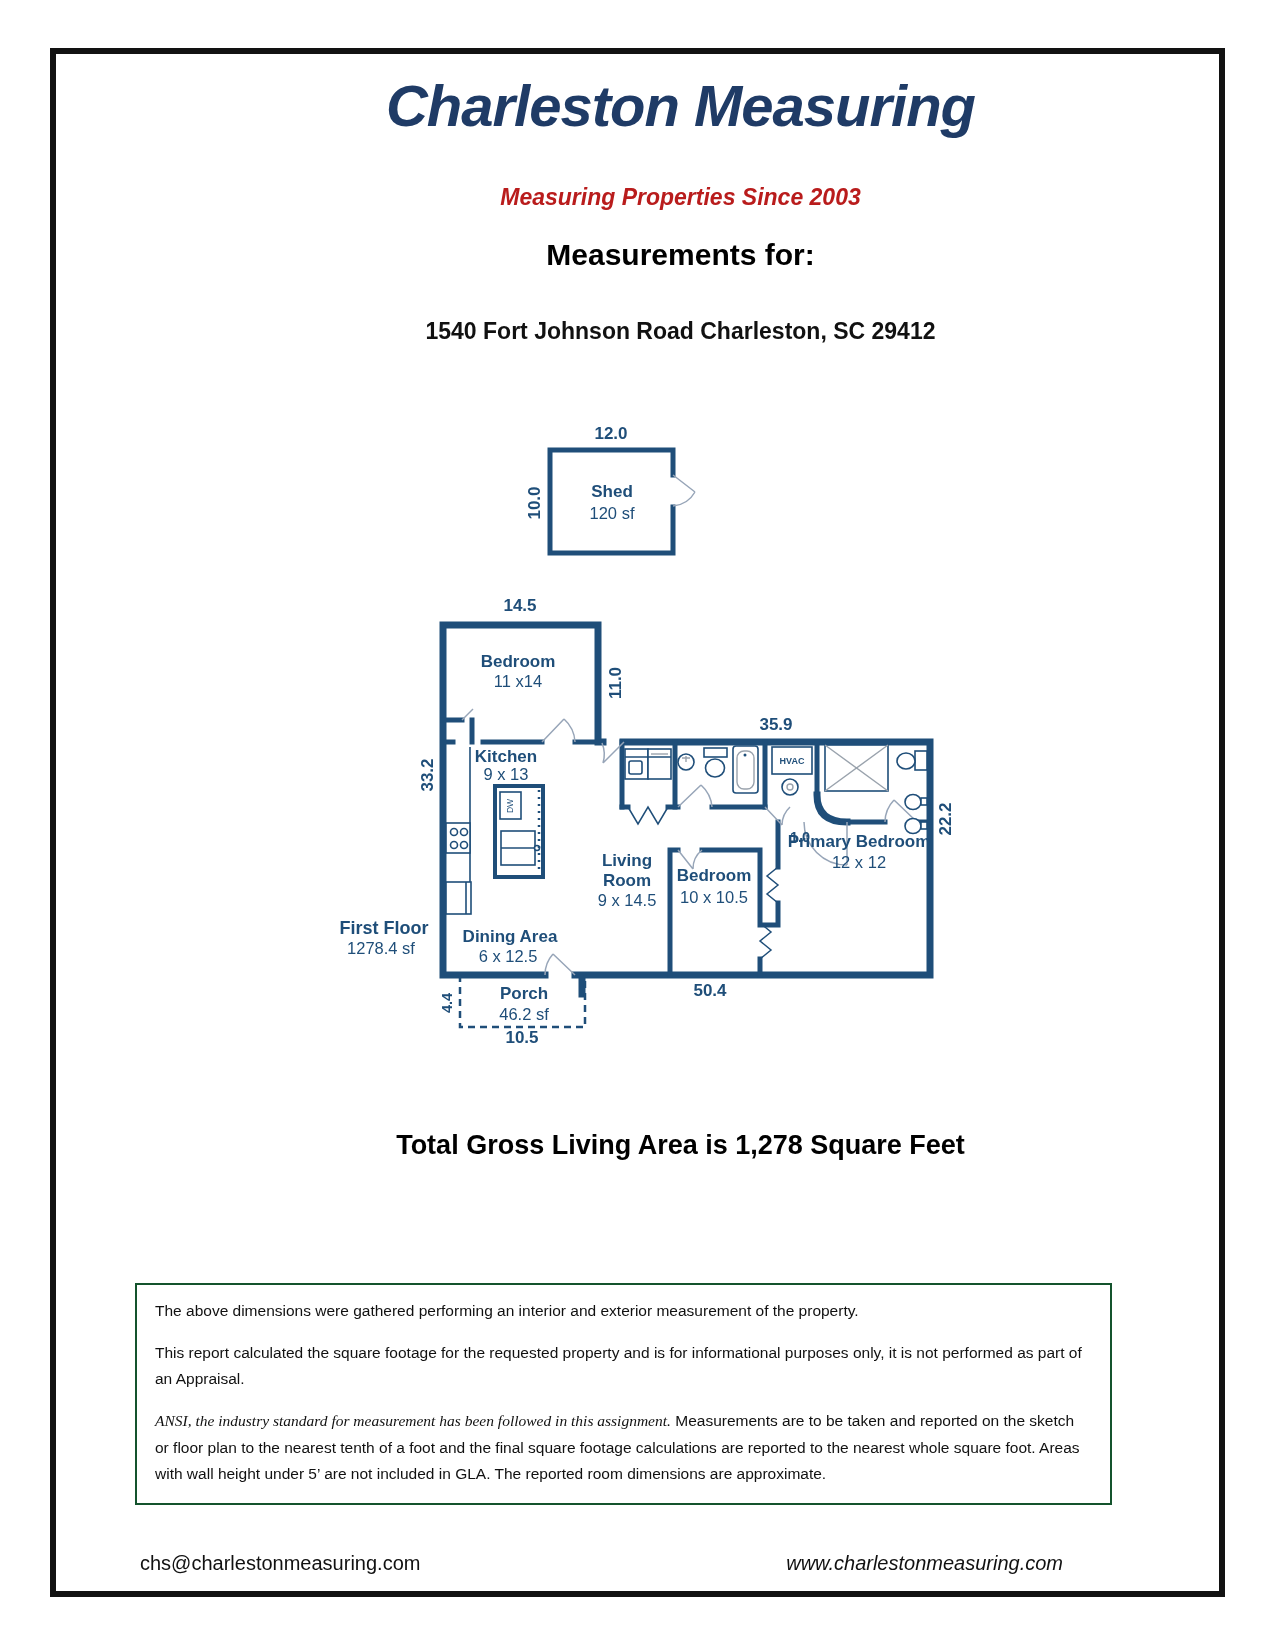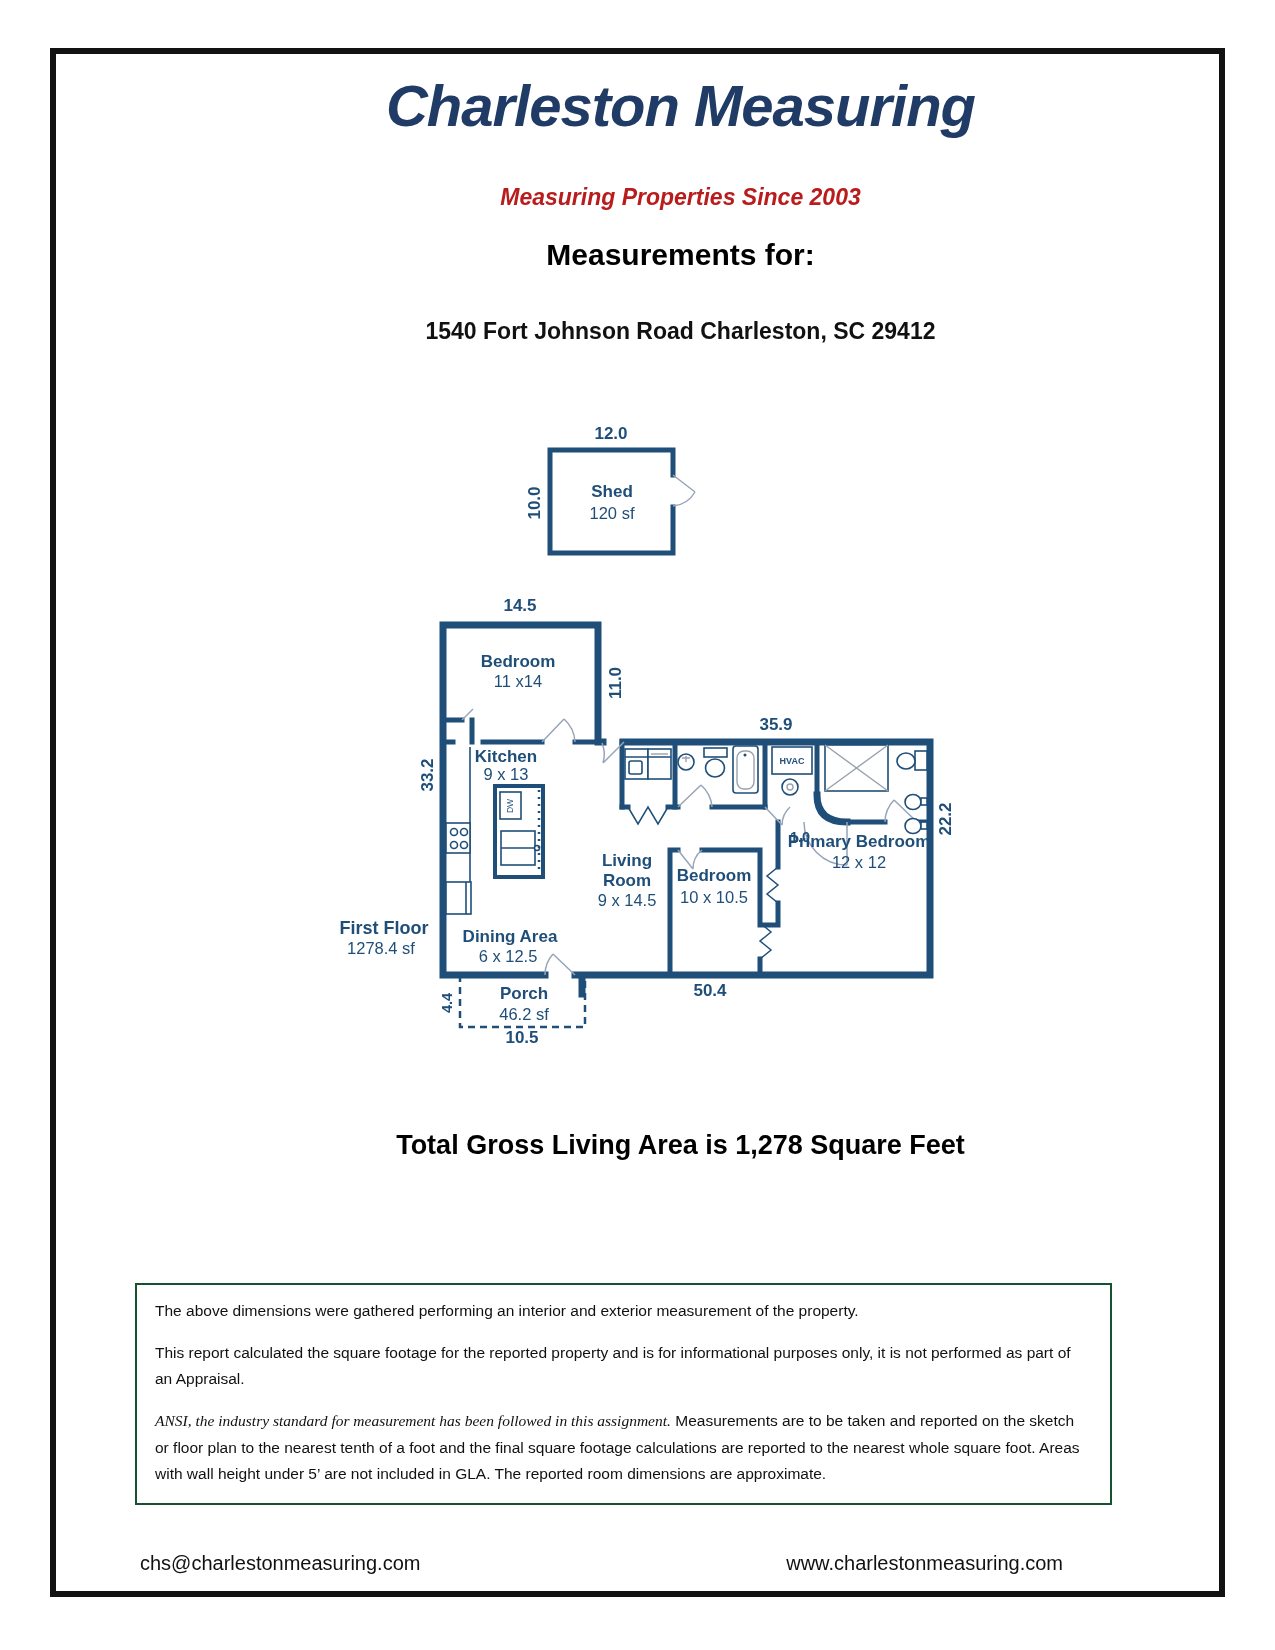--- a/index.html
+++ b/index.html
@@ -16,21 +16,21 @@
   .total{top:1130px;font-size:27px;font-weight:bold;color:#000;}
   .plan{position:absolute;left:320px;top:395px;width:640px;height:660px;}
   .disc{position:absolute;left:135px;top:1283px;width:977px;box-sizing:border-box;
         border:2px solid #14532d;padding:13px 18px 15px 18px;
         font-size:15.5px;line-height:1.72;color:#111;}
   .disc p{margin:0 0 15px 0;}
   .disc p:last-child{margin:0;}
   .disc .it{font-style:italic;font-family:Liberation Serif, serif;}
   .footer{position:absolute;top:1552px;left:0;width:100%;font-size:20px;color:#111;}
   .footer .fl{position:absolute;left:140px;}
-  .footer .fr{position:absolute;right:212px;}
+  .footer .fr{position:absolute;right:212px;font-style:italic;}
   
   svg text{font-family:"Liberation Sans",sans-serif;fill:#1f4e79;}
   .t-room{font-weight:bold;font-size:17px;text-anchor:middle;}
   .t-size{font-size:16.5px;text-anchor:middle;}
   .t-dim{font-weight:bold;font-size:17px;text-anchor:middle;}
   .t-dim-s{font-weight:bold;font-size:14.5px;text-anchor:middle;}
   .t-ff{font-weight:bold;font-size:18px;text-anchor:middle;}
   .t-hvac{font-weight:bold;font-size:9px;text-anchor:middle;}
   .t-dw{font-size:8.5px;text-anchor:middle;}
   .wall7{stroke:#1f4e79;stroke-width:7;fill:none;stroke-linecap:square;}
@@ -183,21 +183,21 @@
     <text class="t-ff" x="64" y="539">First Floor</text>
     <text class="t-size" x="61" y="559">1278.4 sf</text>
     <text class="t-room" x="204" y="604">Porch</text>
     <text class="t-size" x="204" y="625">46.2 sf</text>
   </svg>
 
   <div class="center total">Total Gross Living Area is 1,278 Square Feet</div>
 
   <div class="disc">
     <p>The above dimensions were gathered performing an interior and exterior measurement of the property.</p>
-    <p>This report calculated the square footage for the reported property and is for informational purposes only, it is not performed as part of an Appraisal.</p>
+    <p>This report calculated the square footage for the requested property and is for informational purposes only, it is not performed as part of an Appraisal.</p>
     <p><span class="it">ANSI, the industry standard for measurement has been followed in this assignment.</span><span>  Measurements are to be taken and reported on the sketch or floor plan to the nearest tenth of a foot and the final square footage calculations are reported to the nearest whole square foot. Areas with wall height under 5’ are not included in GLA. The reported room dimensions are approximate.</span></p>
   </div>
 
   <div class="footer">
     <span class="fl">chs@charlestonmeasuring.com</span>
     <span class="fr">www.charlestonmeasuring.com</span>
   </div>
 </div>
 
 </body></html>

